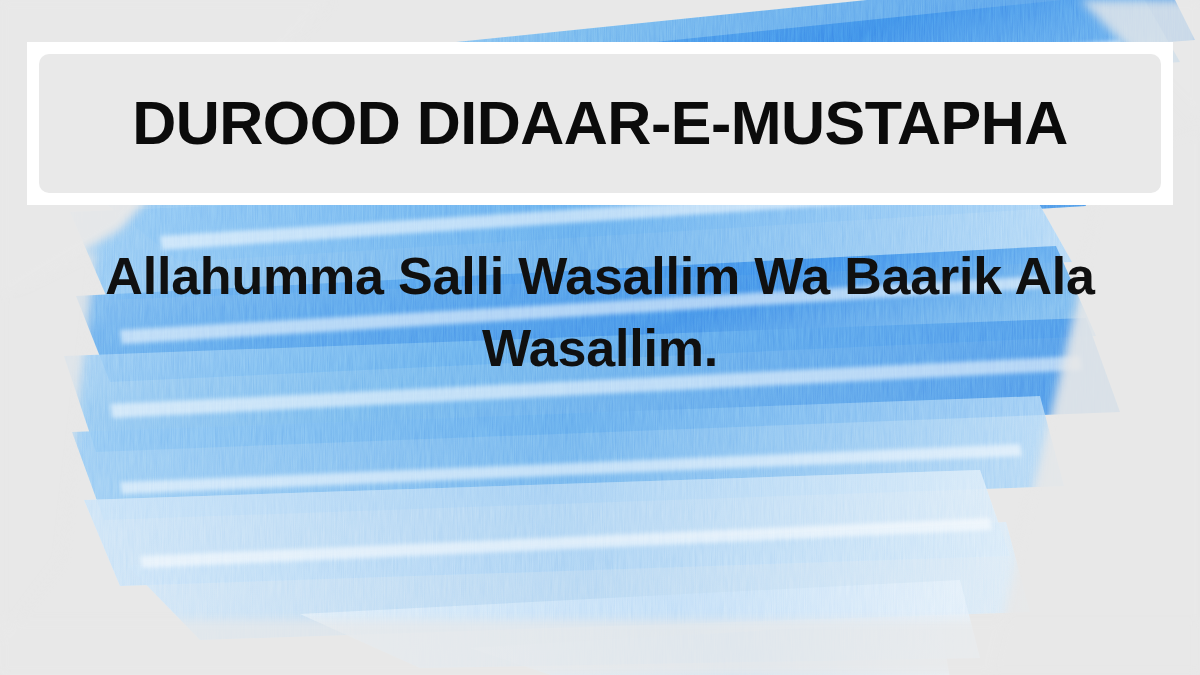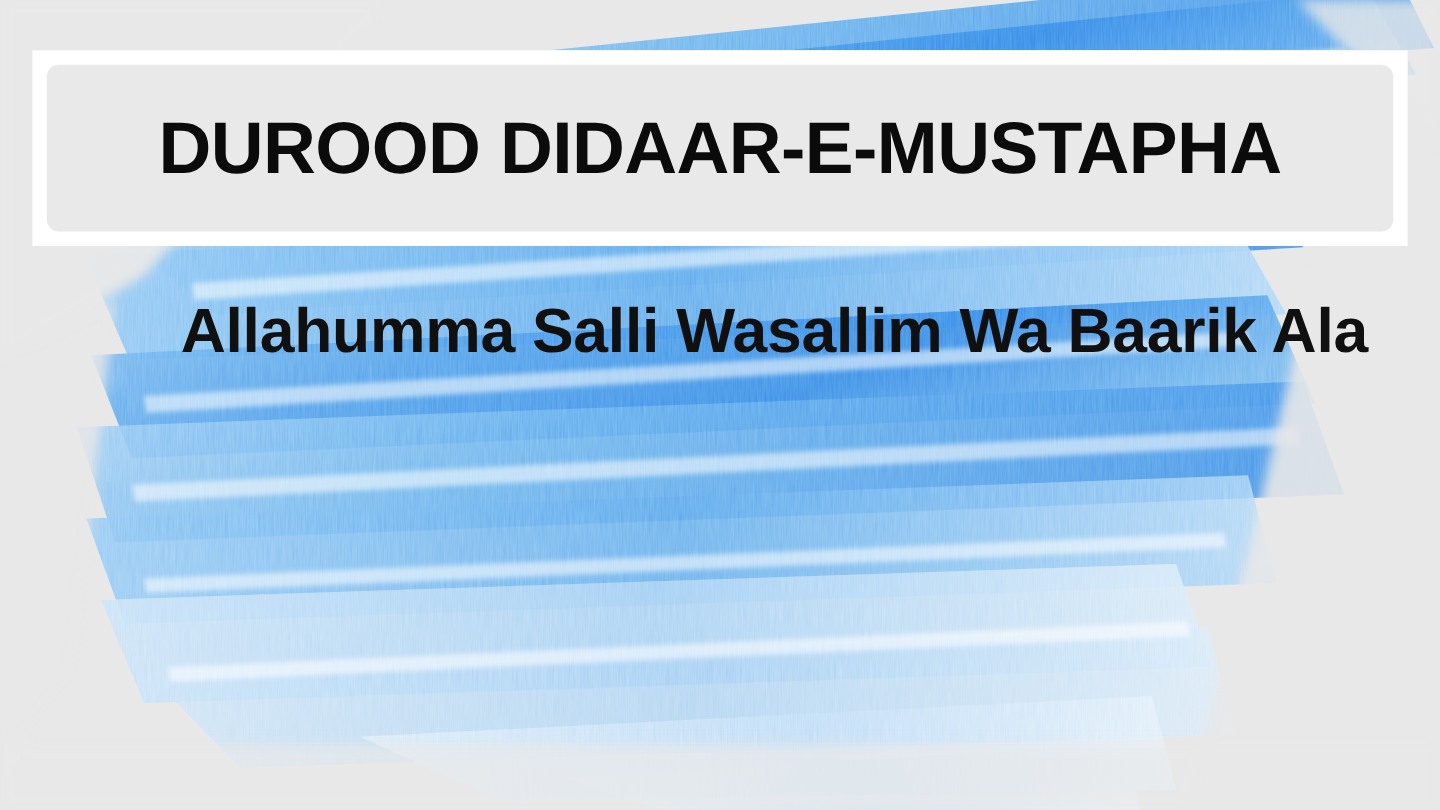--- a/index.html
+++ b/index.html
@@ -72,21 +72,20 @@
     text-align: center;
   }
   .verse-line {
     font-size: 52px;
     font-weight: 600;
     color: #101010;
     line-height: 72px;
     letter-spacing: -0.2px;
     white-space: nowrap;
     font-family: "Liberation Sans", "DejaVu Sans", sans-serif;
-    text-align: right;
   }
 </style>
 </head>
 <body>
 
 <div id="poster">
 
   <svg id="brush-layer" viewBox="0 0 1200 675" preserveAspectRatio="none">
     <defs>
 
@@ -184,15 +183,16 @@
   </svg>
 
   <div id="title-banner">
     <div id="title-inner">
       <div id="title-text">DUROOD DIDAAR-E-MUSTAPHA</div>
     </div>
   </div>
 
   <div id="verse-block">
     <div class="verse-line">Allahumma Salli Wasallim Wa Baarik Ala</div>
+    <div class="verse-line">Wasallim.</div>
   </div>
 
 </div>
 
 </body></html>

